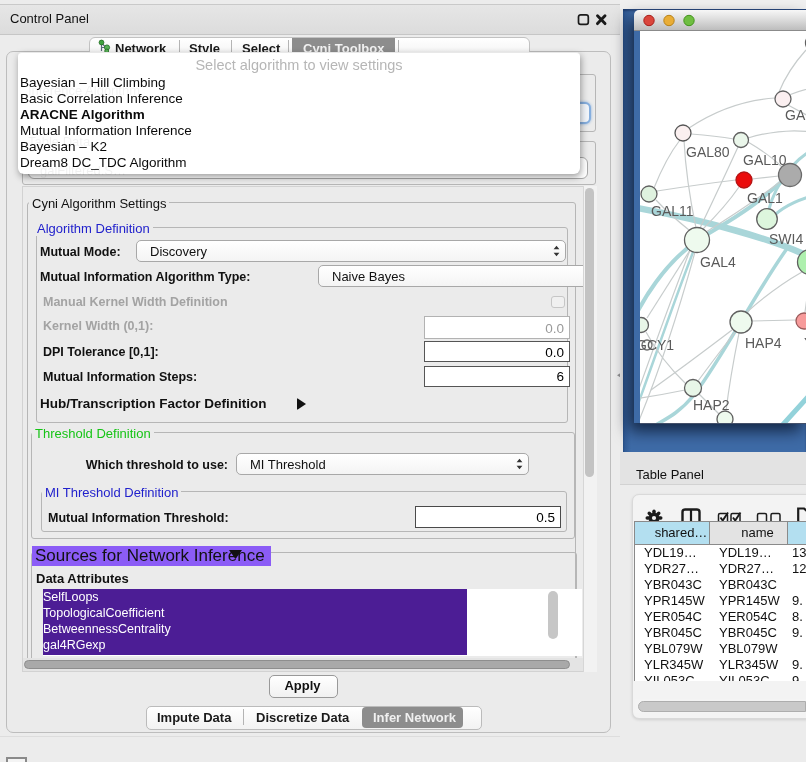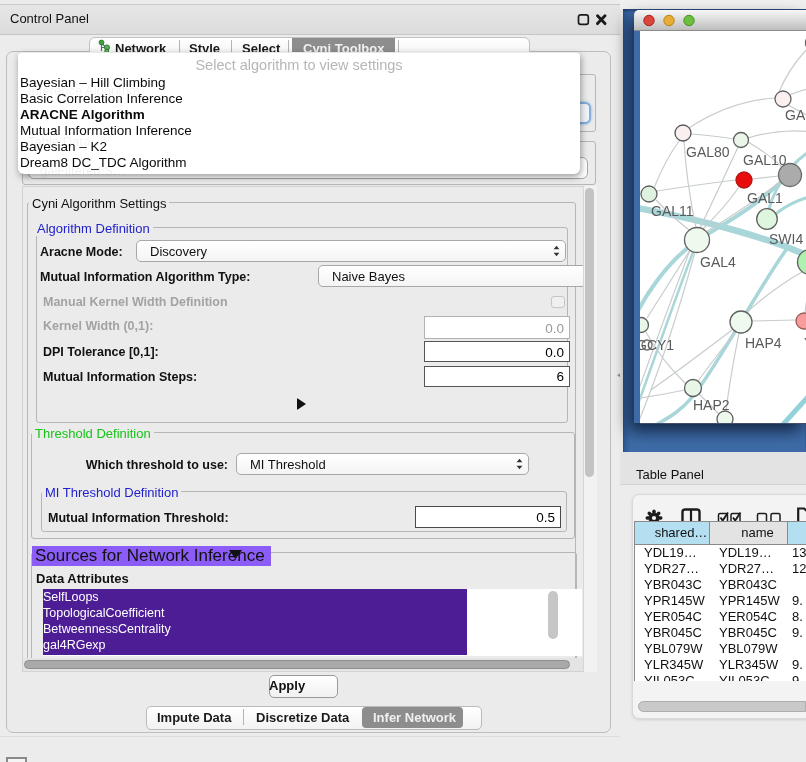--- a/index.html
+++ b/index.html
@@ -53,21 +53,21 @@
 <div class="abs" style="left:28px;top:157px;width:558px;height:20px;border:1px solid #a8a8a8;border-radius:6px;background:#fff;"></div>
 
 <div class="abs" id="viewport" style="left:22px;top:186px;width:574px;height:486px;overflow:hidden;">
 
   <div class="fs" style="left:5px;top:16px;width:547px;height:600px;"></div>
   <div class="abs" style="left:7px;top:10px;background:#ebebeb;padding:0 3px;font-size:13px;color:#111;">Cyni Algorithm Settings</div>
 
   <div class="fs" style="left:14px;top:41px;width:530px;height:194px;"></div>
   <div class="abs" style="left:12px;top:35px;background:#ebebeb;padding:0 3px;font-size:13px;color:#2121cc;">Algorithm Definition</div>
 
-  <div class="lbl" style="left:18px;top:59px;">Aracne Mode:</div>
+  <div class="lbl" style="left:18px;top:59px;">Mutual Mode:</div>
   <div class="combo" style="left:114px;top:54px;width:428px;">
     <span class="ct">Discovery</span>
     <svg class="spin" viewBox="0 0 7 12">
         <path d="M0.6 4.2 L3.5 0.8 L6.4 4.2 Z M0.6 7.8 L3.5 11.2 L6.4 7.8 Z" fill="#333"></path>
       </svg>
   </div>
 
   <div class="lbl" style="left:18px;top:84px;">Mutual Information Algorithm Type:</div>
   <div class="combo" style="left:252px;top:79px;width:290px;margin-left:44px;">
     <span class="ct">Naive Bayes</span>
@@ -87,20 +87,21 @@
   <div class="lbl" style="left:21px;top:159px;">DPI Tolerance [0,1]:</div>
   <div class="tf" style="left:402px;top:155px;width:144px;height:19px;border:1.5px solid #555;color:#000;">
       <span>0.0</span>
     </div>
 
   <div class="lbl" style="left:21px;top:184px;">Mutual Information Steps:</div>
   <div class="tf" style="left:402px;top:180px;width:144px;height:18.5px;border:1.5px solid #555;color:#000;">
       <span>6</span>
     </div>
 
+  <div class="abs b" style="left:18px;top:210px;font-size:13.5px;color:#111;">Hub/Transcription Factor Definition</div>
   <div class="abs" style="left:275px;top:212px;width:9px;height:12px;background:#111;clip-path:polygon(0 0,100% 50%,0 100%);border-radius:1px;"></div>
 
   <div class="fs" style="left:9px;top:246px;width:542px;height:105px;"></div>
   <div class="abs" style="left:10px;top:240px;background:#ebebeb;padding:0 3px;font-size:13px;color:#16c416;">Threshold Definition</div>
 
   <div class="lbl" style="left:0;top:272px;width:206px;text-align:right;">Which threshold to use:</div>
   <div class="combo" style="left:214px;top:267px;width:291px;">
     <span class="ct">MI Threshold</span>
     <svg class="spin" viewBox="0 0 7 12">
         <path d="M0.6 4.2 L3.5 0.8 L6.4 4.2 Z M0.6 7.8 L3.5 11.2 L6.4 7.8 Z" fill="#333"></path>
@@ -130,21 +131,21 @@
 </div>
 
 <div class="abs" style="left:22px;top:186px;width:1px;height:486px;background:#d2d2d2;"></div>
 <div class="abs" style="left:22px;top:186px;width:574px;height:1px;background:#d2d2d2;"></div>
 <div class="abs" style="left:22px;top:671px;width:574px;height:1px;background:#d2d2d2;"></div>
 
 <div class="abs" style="left:583px;top:186px;width:13px;height:486px;background:#f2f2f2;border-left:1px solid #d6d6d6;"></div>
 <div class="abs" style="left:585px;top:188px;width:9px;height:289px;background:#c3c3c3;border-radius:5px;"></div>
 
 <div class="abs" style="left:269px;top:675px;width:67px;height:21px;background:linear-gradient(#ffffff,#f1f1f1);border:1px solid #999;border-radius:5px;"></div>
-<div class="abs b" style="left:269px;top:678px;width:67px;font-size:13px;color:#111;">Apply</div>
+<div class="abs b" style="left:269px;top:678px;width:67px;text-align:center;font-size:13px;color:#111;">Apply</div>
 
 <div class="abs" style="left:146px;top:706px;width:334px;height:22px;background:linear-gradient(#ffffff,#f2f2f2);border:1px solid #bbb;border-radius:5px;"></div>
 <div class="abs" style="left:362px;top:707px;width:101px;height:21px;background:#8d8d8d;border-radius:4px;"></div>
 <div class="abs b" style="left:157px;top:710px;font-size:13px;color:#1a1a1a;">Impute Data</div>
 <div class="abs" style="left:243px;top:709px;width:1px;height:16px;background:#b4b4b4;"></div>
 <div class="abs b" style="left:256px;top:710px;font-size:13px;color:#1a1a1a;">Discretize Data</div>
 <div class="abs b" style="left:373px;top:710px;font-size:13px;color:#f0f0f0;">Infer Network</div>
 
 <div class="abs" style="left:0;top:736px;width:620px;height:1px;background:#dddddd;"></div>
 <div class="abs" style="left:5.5px;top:757px;width:17px;height:12px;border:2px solid #8a8a8a;background:#f4f4f4;"></div>

